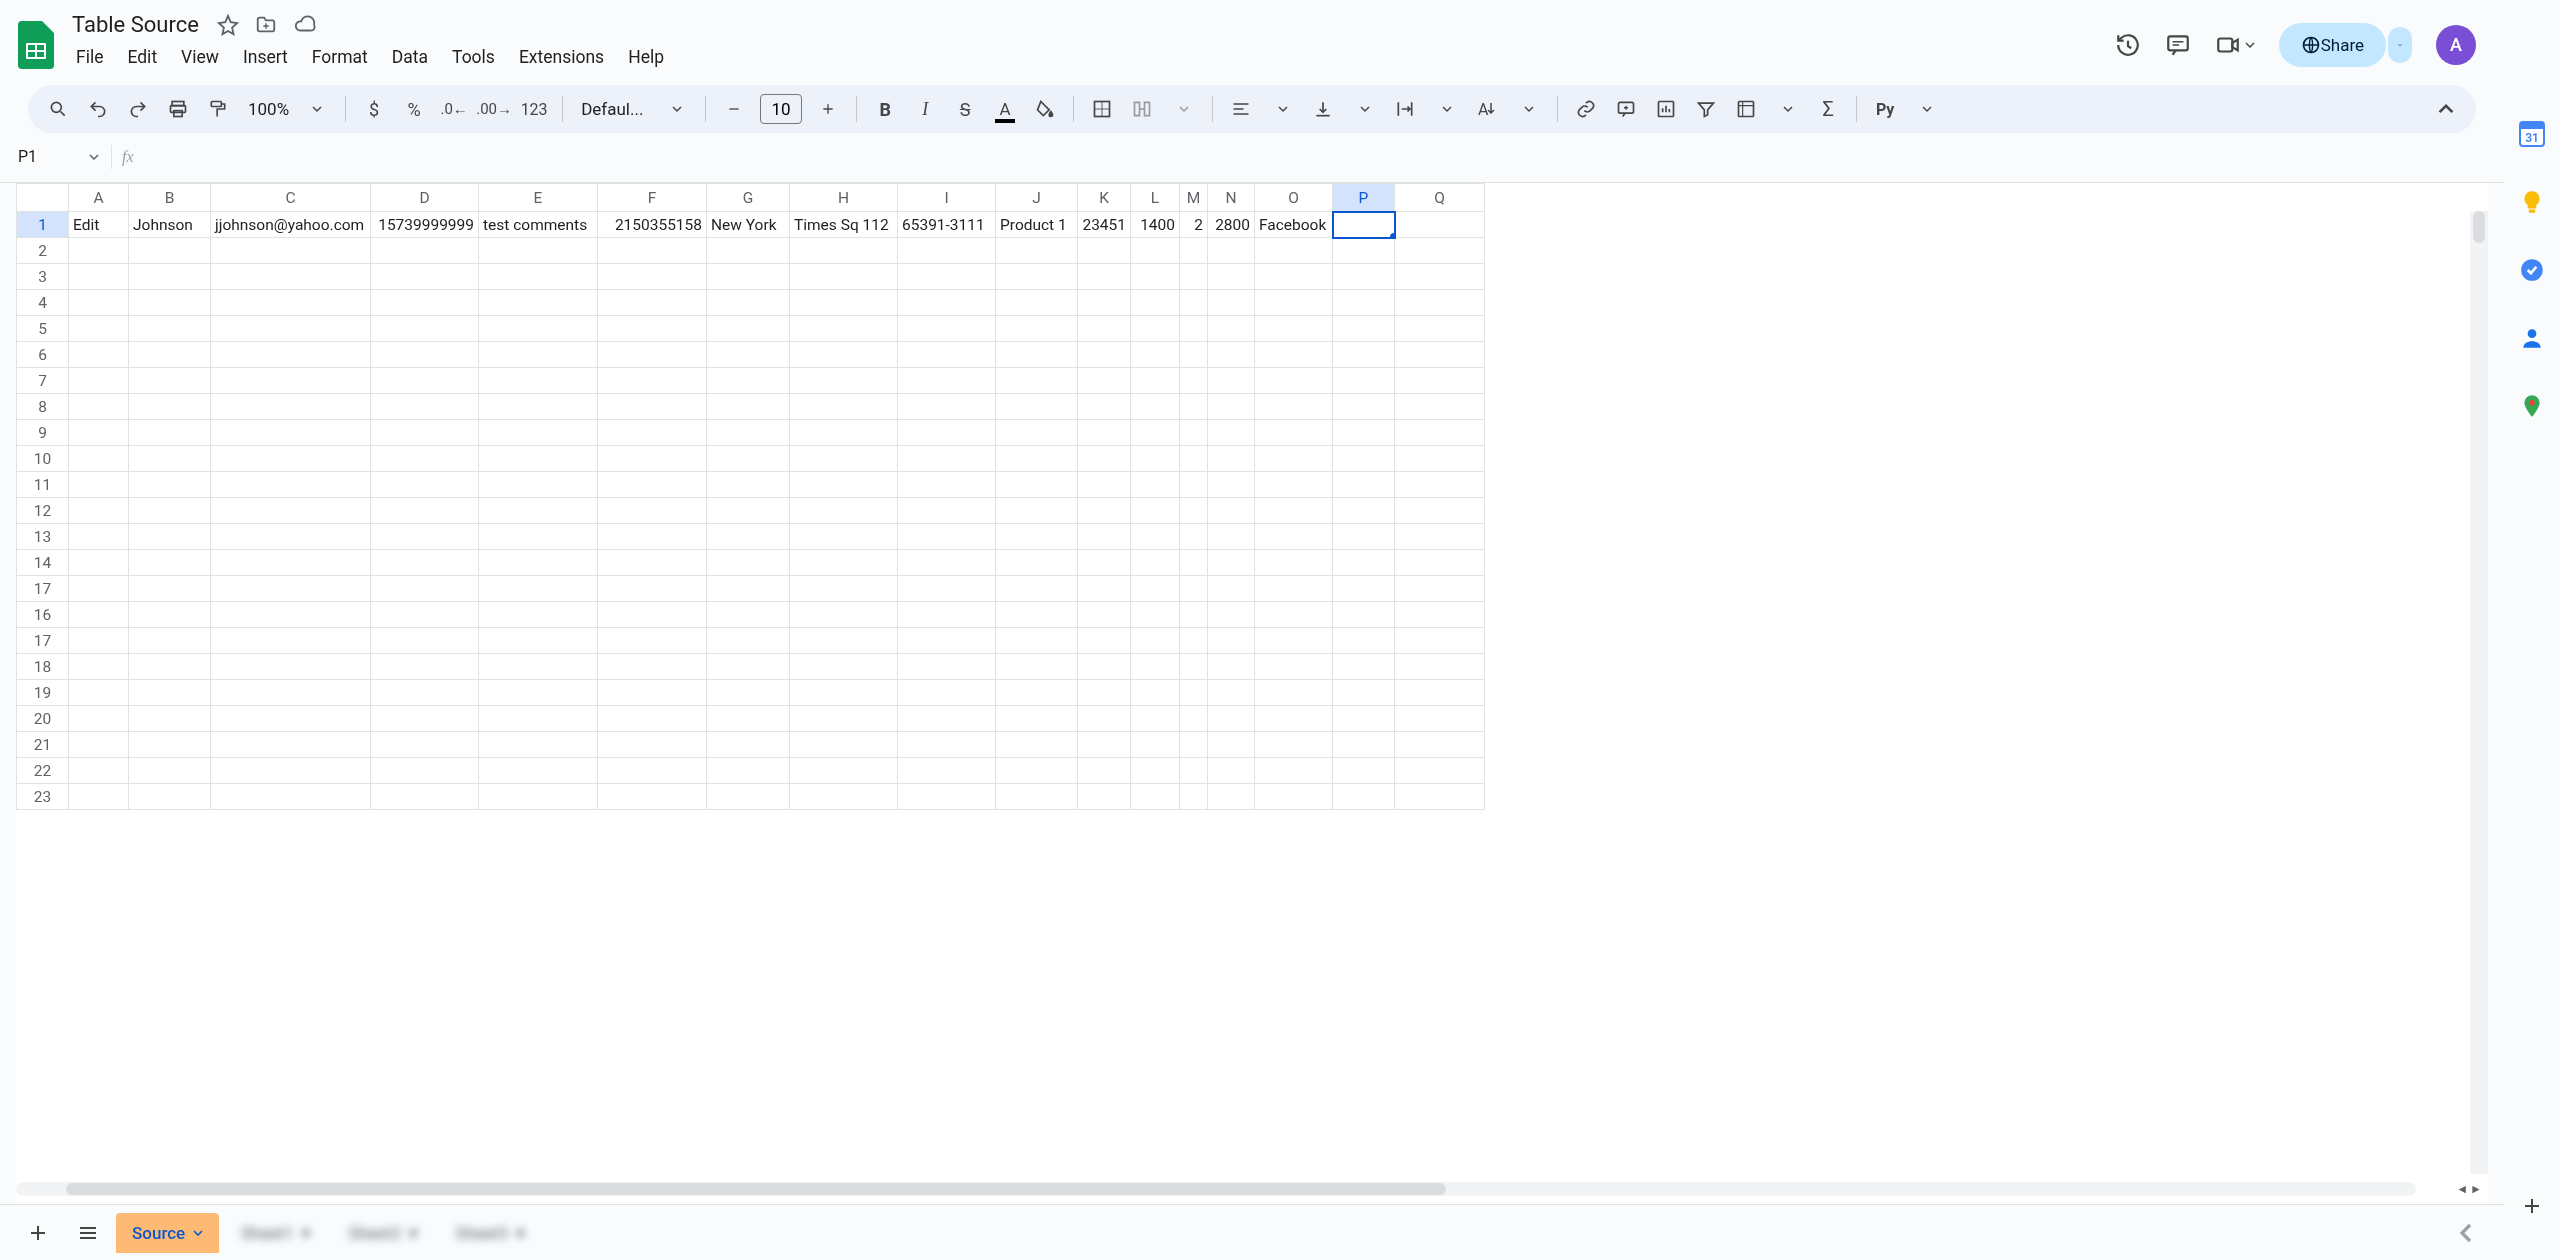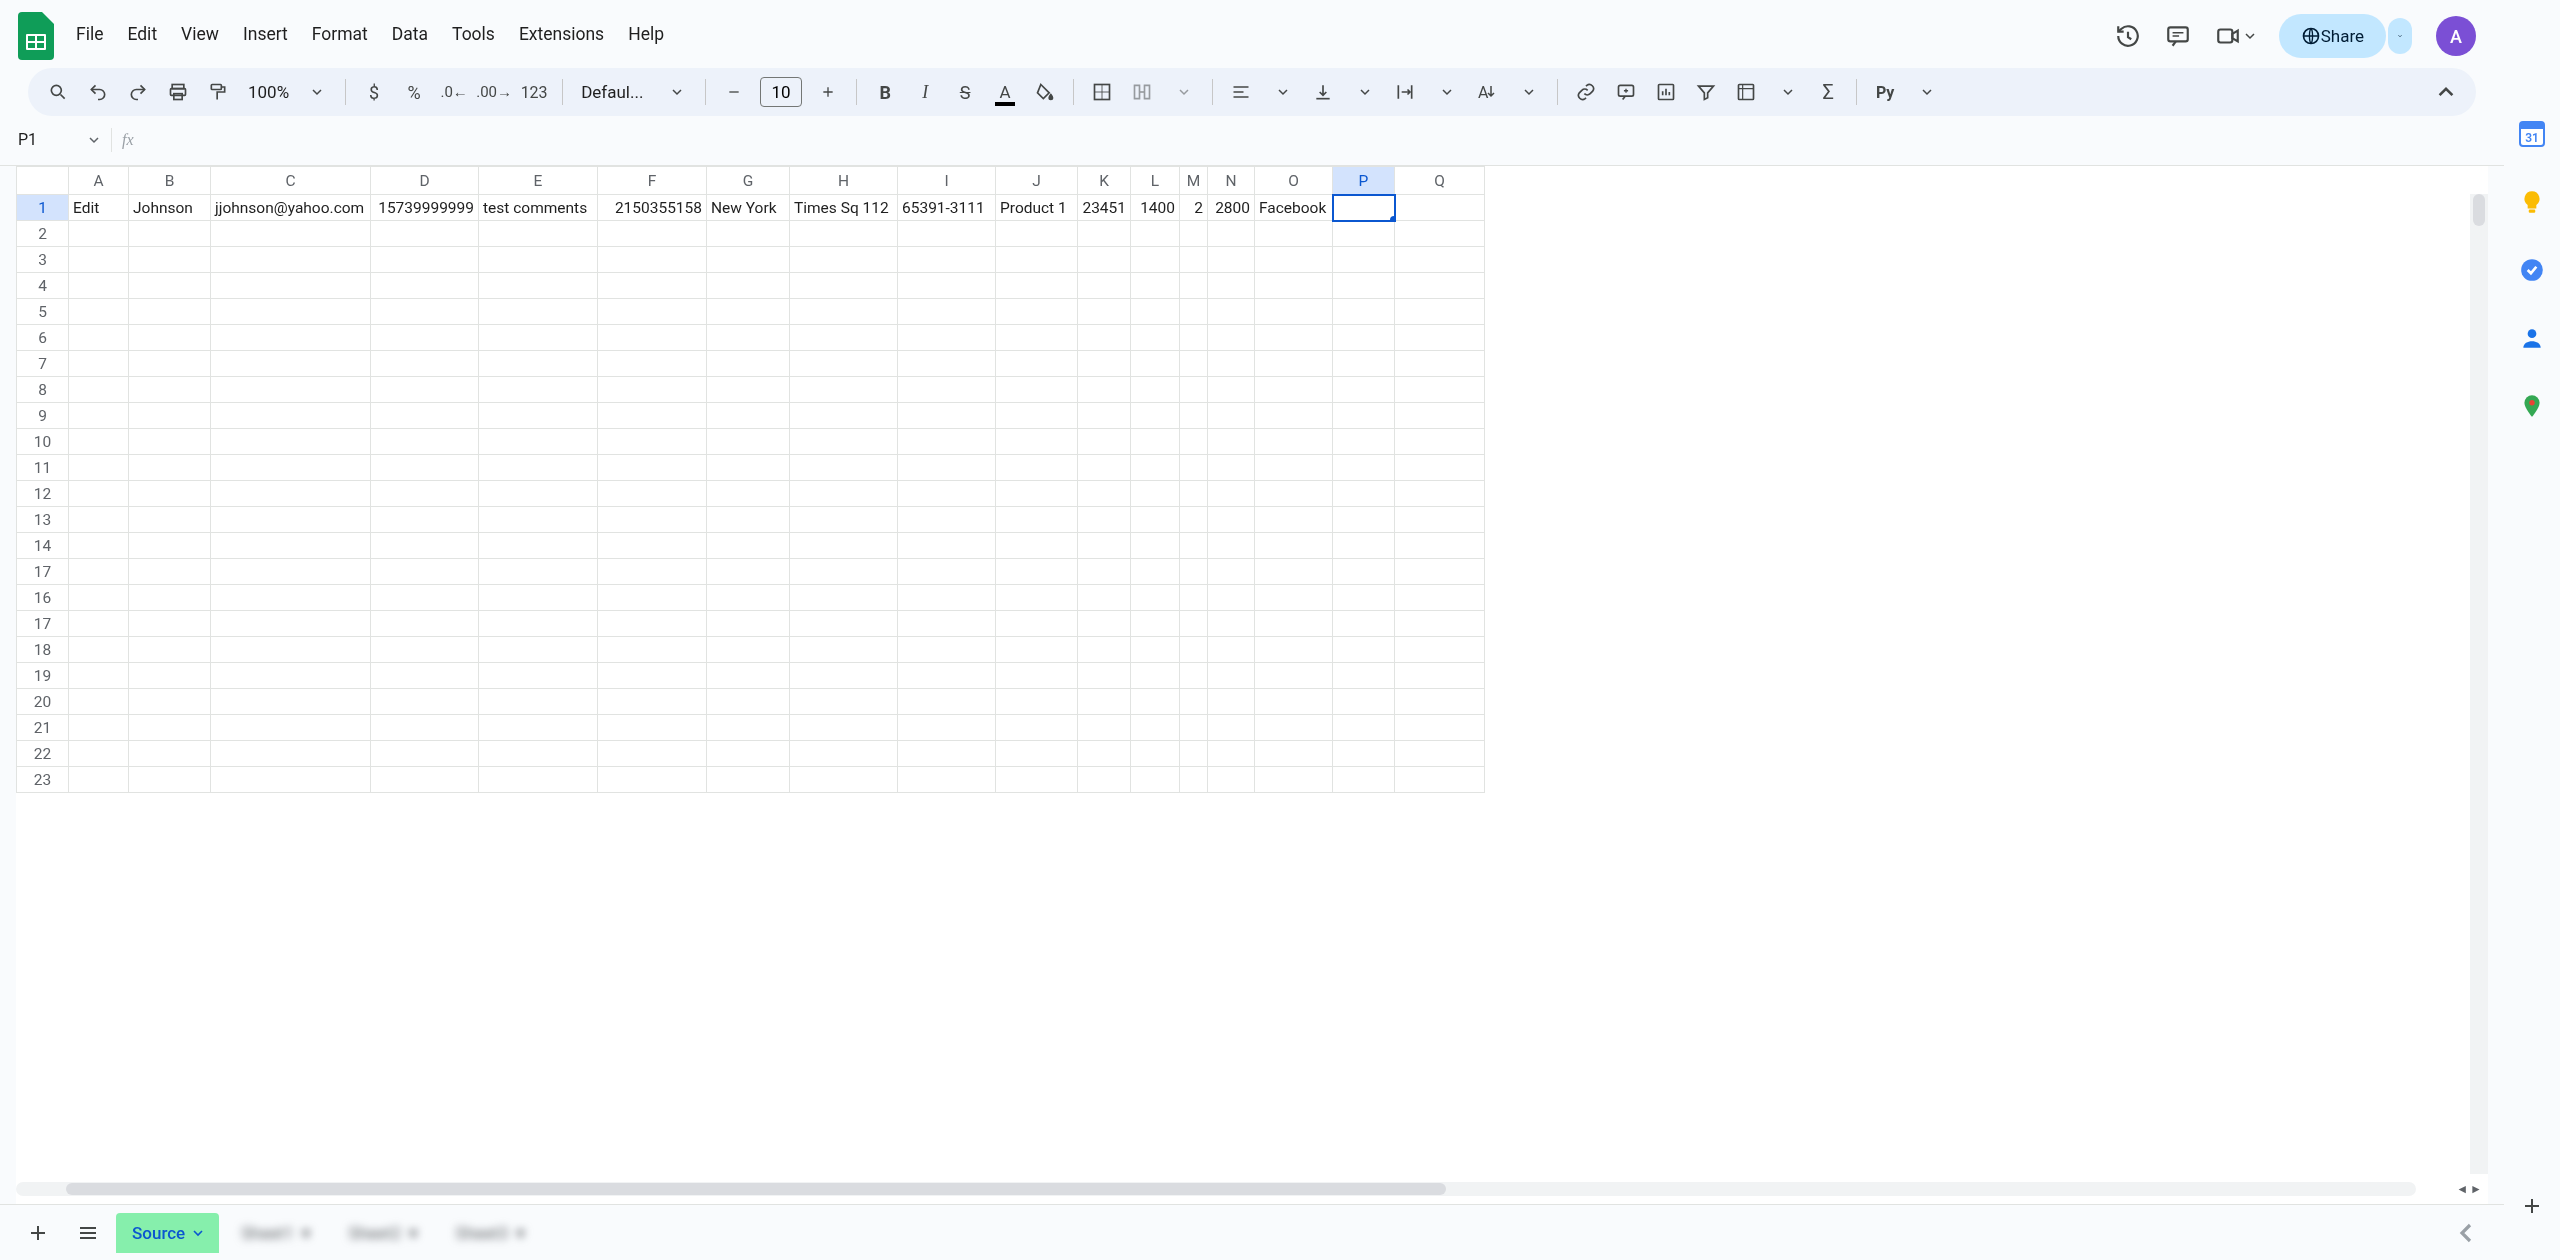--- a/index.html
+++ b/index.html
@@ -101,21 +101,21 @@
 .hscroll-arrows { display:flex; gap:2px; padding-right:6px; }
 .sm-tri { color:#5f6368; font-size:12px; }
 
 
 .tabs-row { display:flex; align-items:center; height:56px; border-top:1px solid #e1e3e1; padding: 0 16px; gap:6px; }
 .tabs-row .tab-btn { width:44px; height:44px; display:flex; align-items:center; justify-content:center; color:#444746; cursor:pointer;}
 .sheet-tab {
   padding: 10px 16px; border-radius:4px 4px 0 0; font-size:17px; display:flex; align-items:center; gap:8px;
   color:#5f6368; cursor:pointer; position:relative;
 }
-.sheet-tab.active { background:#86efac; color:#0b57d0; font-weight:500; }
+.sheet-tab.active { background:#fdba74; color:#0b57d0; font-weight:500; }
 .sheet-tab.blur { filter: blur(4px); }
 .explore { margin-left:auto; }
 
 svg { display:block; }
 </style>
 </head>
 <body>
 
 <div class="main-area">
 
@@ -124,20 +124,41 @@
       <svg width="36" height="48" viewBox="0 0 36 48">
           <path fill="#0f9d58" d="M4 0h20l12 12v32a4 4 0 0 1-4 4H4a4 4 0 0 1-4-4V4a4 4 0 0 1 4-4z"></path>
           <rect x="8" y="22" width="20" height="16" rx="1" fill="#fff"></rect>
           <rect x="10" y="24" width="7" height="5" fill="#0f9d58"></rect>
           <rect x="19" y="24" width="7" height="5" fill="#0f9d58"></rect>
           <rect x="10" y="31" width="7" height="5" fill="#0f9d58"></rect>
           <rect x="19" y="31" width="7" height="5" fill="#0f9d58"></rect>
         </svg>
     </div>
     <div class="title-col">
+      <div class="title-row">
+        <div class="doc-title">Table Source</div>
+        <div class="title-icons">
+          <span class="icon-btn">
+              <svg width="22" height="22" viewBox="0 0 24 24" fill="none" stroke="#5f6368" stroke-width="2">
+                <path d="M12 2l2.9 6.9L22 10l-5.5 4.8L18 22l-6-3.5L6 22l1.5-7.2L2 10l7.1-1.1z"></path>
+              </svg>
+            </span>
+          <span class="icon-btn">
+              <svg width="22" height="22" viewBox="0 0 24 24" fill="none" stroke="#5f6368" stroke-width="2">
+                <path d="M3 6a2 2 0 0 1 2-2h5l2 3h7a2 2 0 0 1 2 2v8a2 2 0 0 1-2 2H5a2 2 0 0 1-2-2z"></path>
+                <path d="M12 10v6m-3-3h6" stroke-width="1.6"></path>
+              </svg>
+            </span>
+          <span class="icon-btn">
+              <svg width="24" height="22" viewBox="0 0 24 24" fill="none" stroke="#5f6368" stroke-width="2">
+                <path d="M7 18a5 5 0 1 1 .8-9.93A6 6 0 0 1 22 12a4 4 0 0 1-4 6z"></path>
+              </svg>
+            </span>
+        </div>
+      </div>
       <div class="menu-row">
         <div class="menu-item">File</div>
         <div class="menu-item">Edit</div>
         <div class="menu-item">View</div>
         <div class="menu-item">Insert</div>
         <div class="menu-item">Format</div>
         <div class="menu-item">Data</div>
         <div class="menu-item">Tools</div>
         <div class="menu-item">Extensions</div>
         <div class="menu-item">Help</div>

